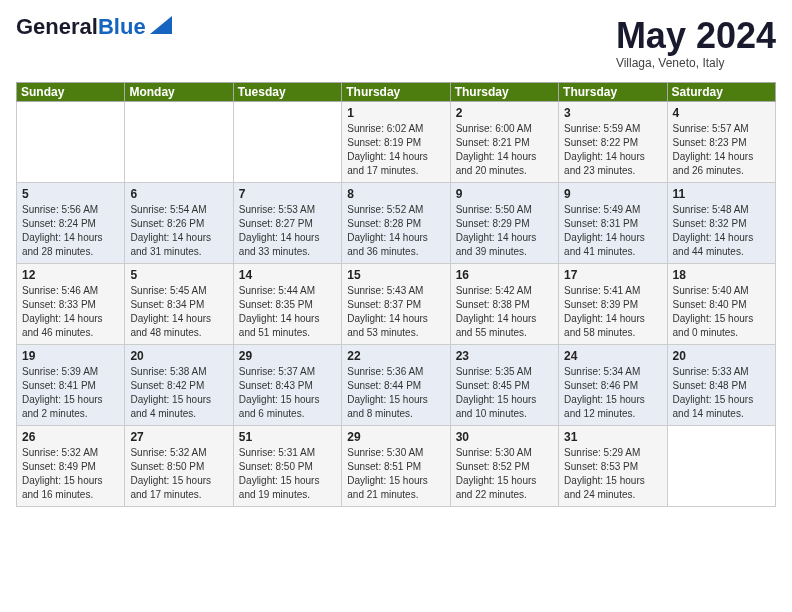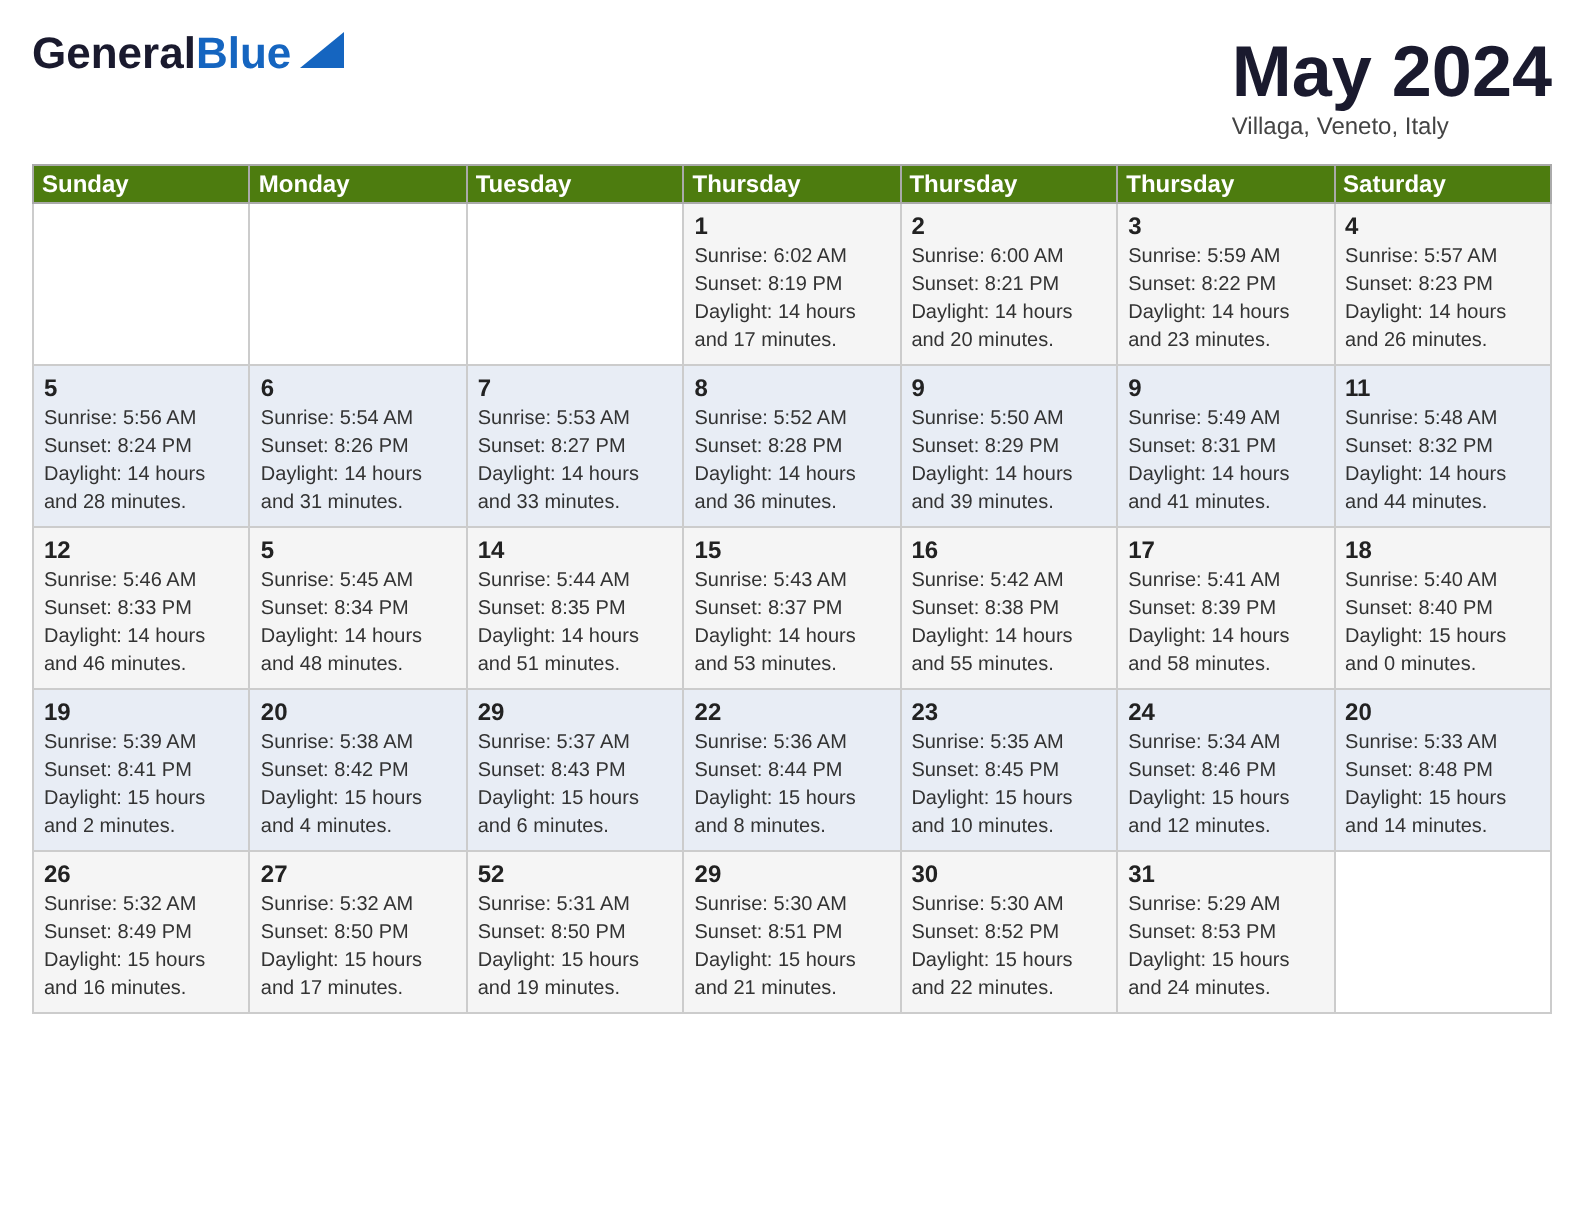--- a/index.html
+++ b/index.html
@@ -230,21 +230,21 @@
       <tr>
         <td>
           <div class="day-number">26</div>
           <div class="cell-text">Sunrise: 5:32 AM<br>Sunset: 8:49 PM<br>Daylight: 15 hours<br>and 16 minutes.</div>
         </td>
         <td>
           <div class="day-number">27</div>
           <div class="cell-text">Sunrise: 5:32 AM<br>Sunset: 8:50 PM<br>Daylight: 15 hours<br>and 17 minutes.</div>
         </td>
         <td>
-          <div class="day-number">52</div>
+          <div class="day-number">51</div>
           <div class="cell-text">Sunrise: 5:31 AM<br>Sunset: 8:50 PM<br>Daylight: 15 hours<br>and 19 minutes.</div>
         </td>
         <td>
           <div class="day-number">29</div>
           <div class="cell-text">Sunrise: 5:30 AM<br>Sunset: 8:51 PM<br>Daylight: 15 hours<br>and 21 minutes.</div>
         </td>
         <td>
           <div class="day-number">30</div>
           <div class="cell-text">Sunrise: 5:30 AM<br>Sunset: 8:52 PM<br>Daylight: 15 hours<br>and 22 minutes.</div>
         </td>

